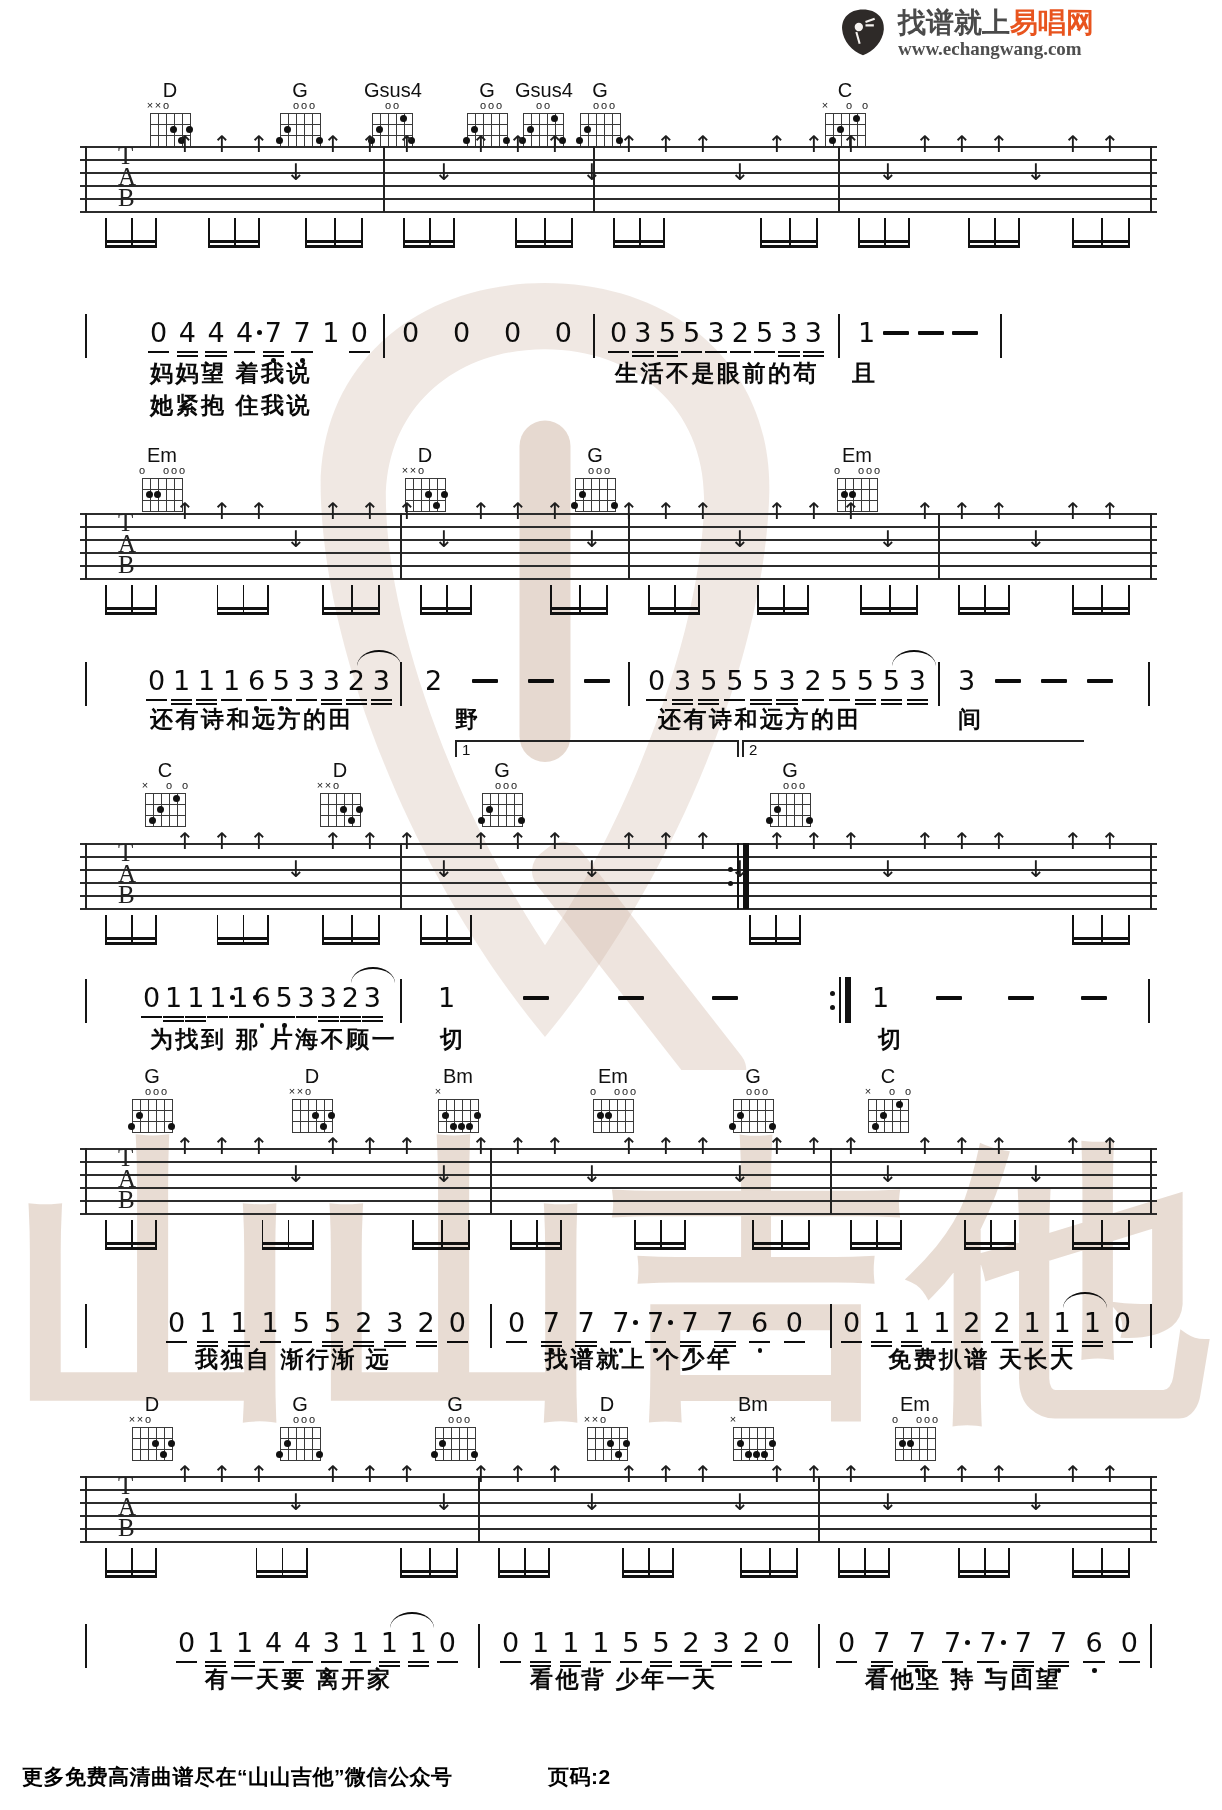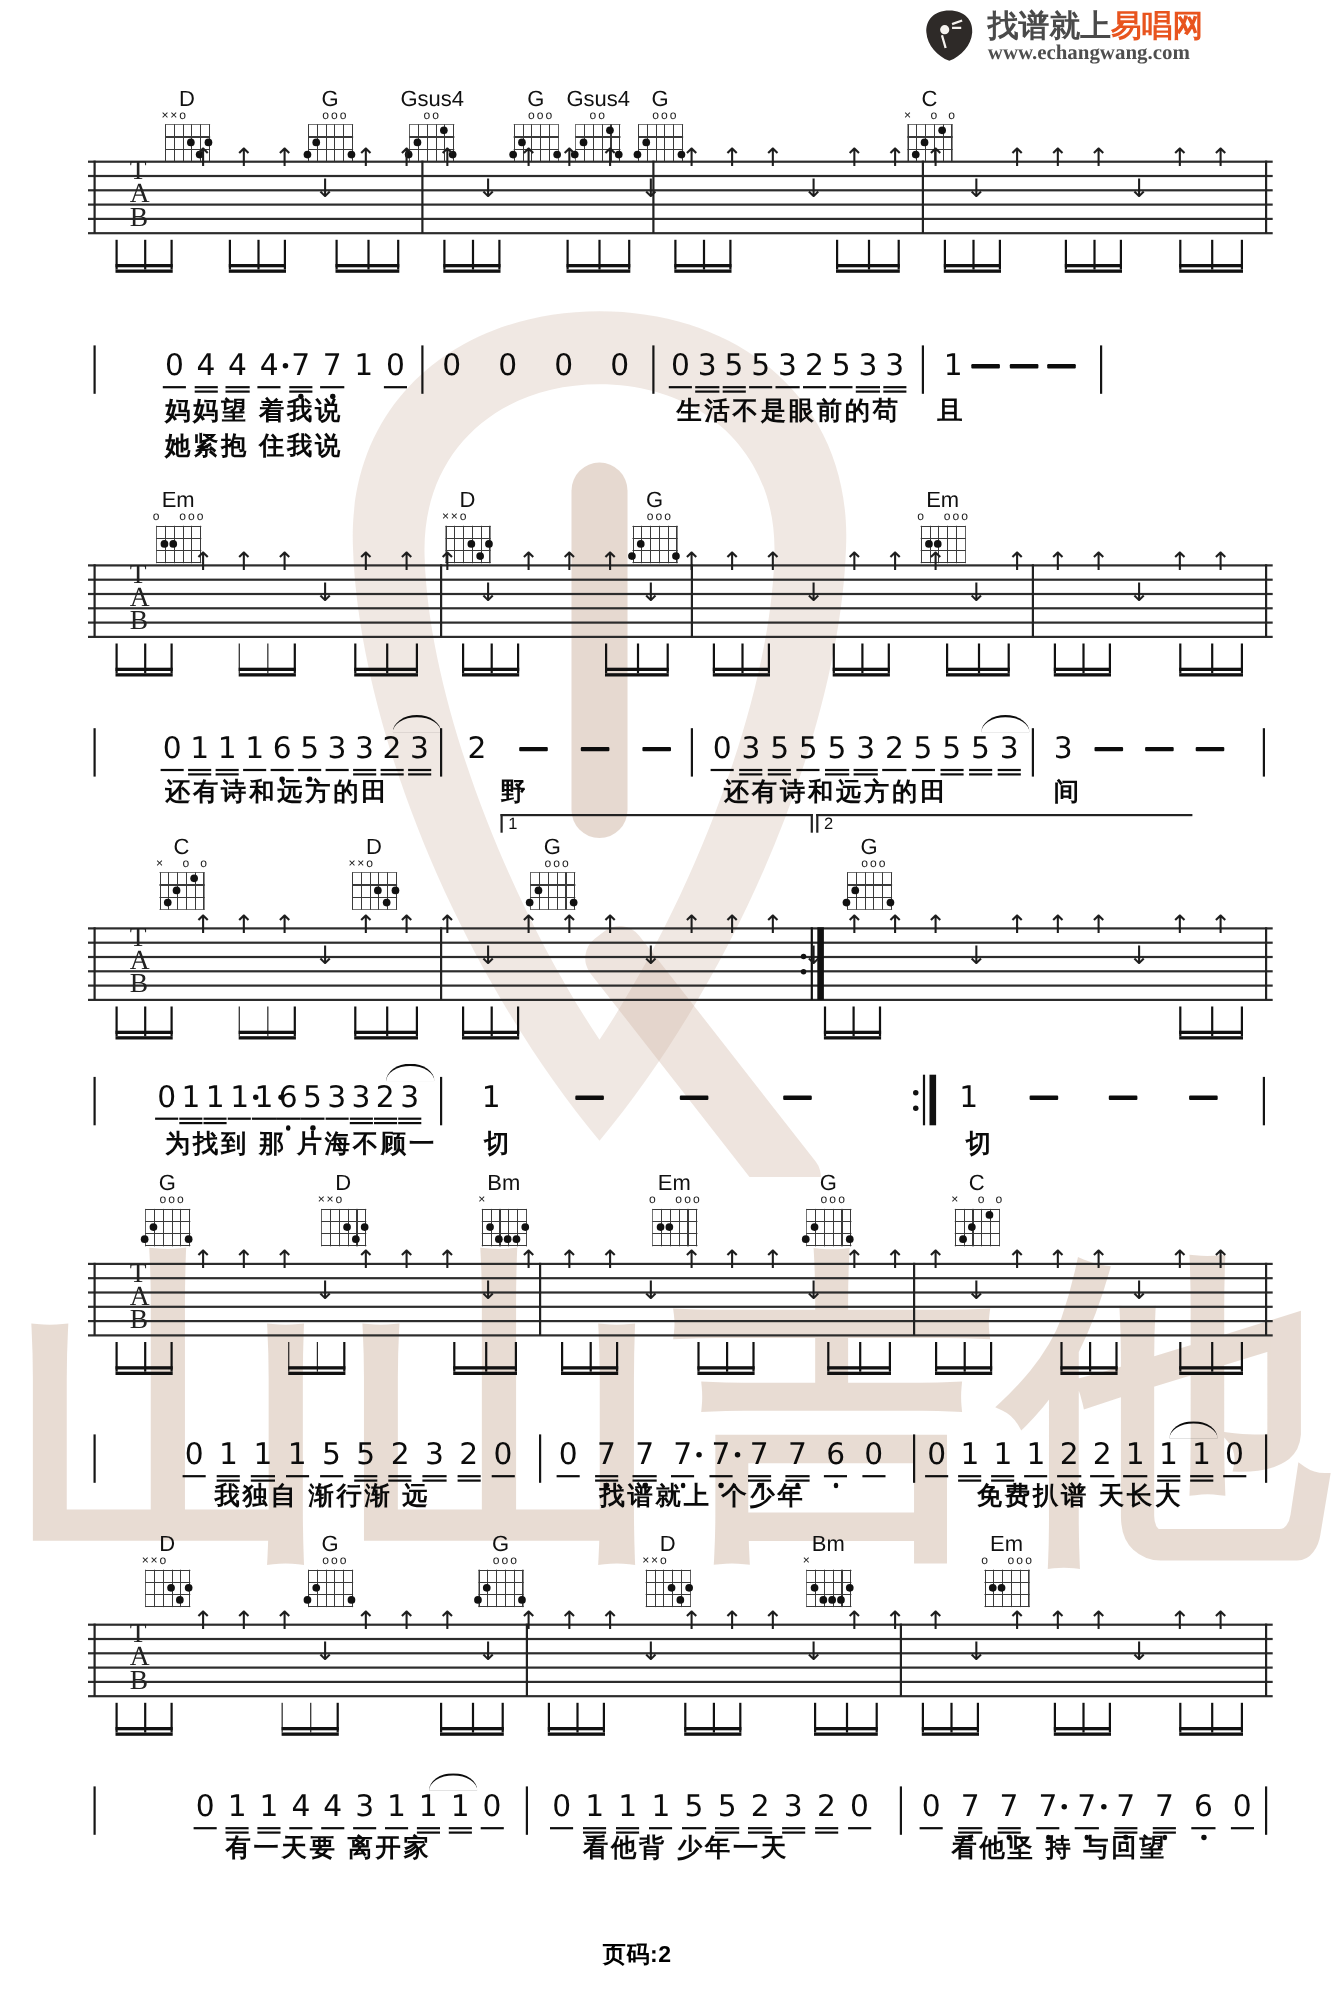--- a/index.html
+++ b/index.html
@@ -79,20 +79,21 @@
         <circle cx="25" cy="24" r="5" fill="#f5f2ef"></circle>
         <path d="M22 30 L26 44 M33 18 L44 14 M33 22 L43 22" stroke="#f5f2ef" stroke-width="2.5" fill="none"></path>
       </svg>
     </span>
     <span>
       <div class="hz1"><span>找谱就上</span><span class="accent">易唱网</span></div>
       <div class="hurl">www.echangwang.com</div>
     </span>
   </div>
 
+  <div class="foot" id="foot-left">更多免费高清曲谱尽在“山山吉他”微信公众号</div>
   <div class="foot" id="foot-center">页码:2</div>
 <div class="chord" style="left: 142px; top: 80px;">
       <div class="clbl">D</div>
       <div class="cgrid">
         <div class="cmk" style="left: -4px;">×</div>
         <div class="cmk" style="left: 4px;">×</div>
         <div class="cmk" style="left: 12px;">o</div>
         <div class="cdot" style="left: 20.5px; top: 13px;"></div>
         <div class="cdot" style="left: 36.5px; top: 13px;"></div>
         <div class="cdot" style="left: 28.5px; top: 24px;"></div>

